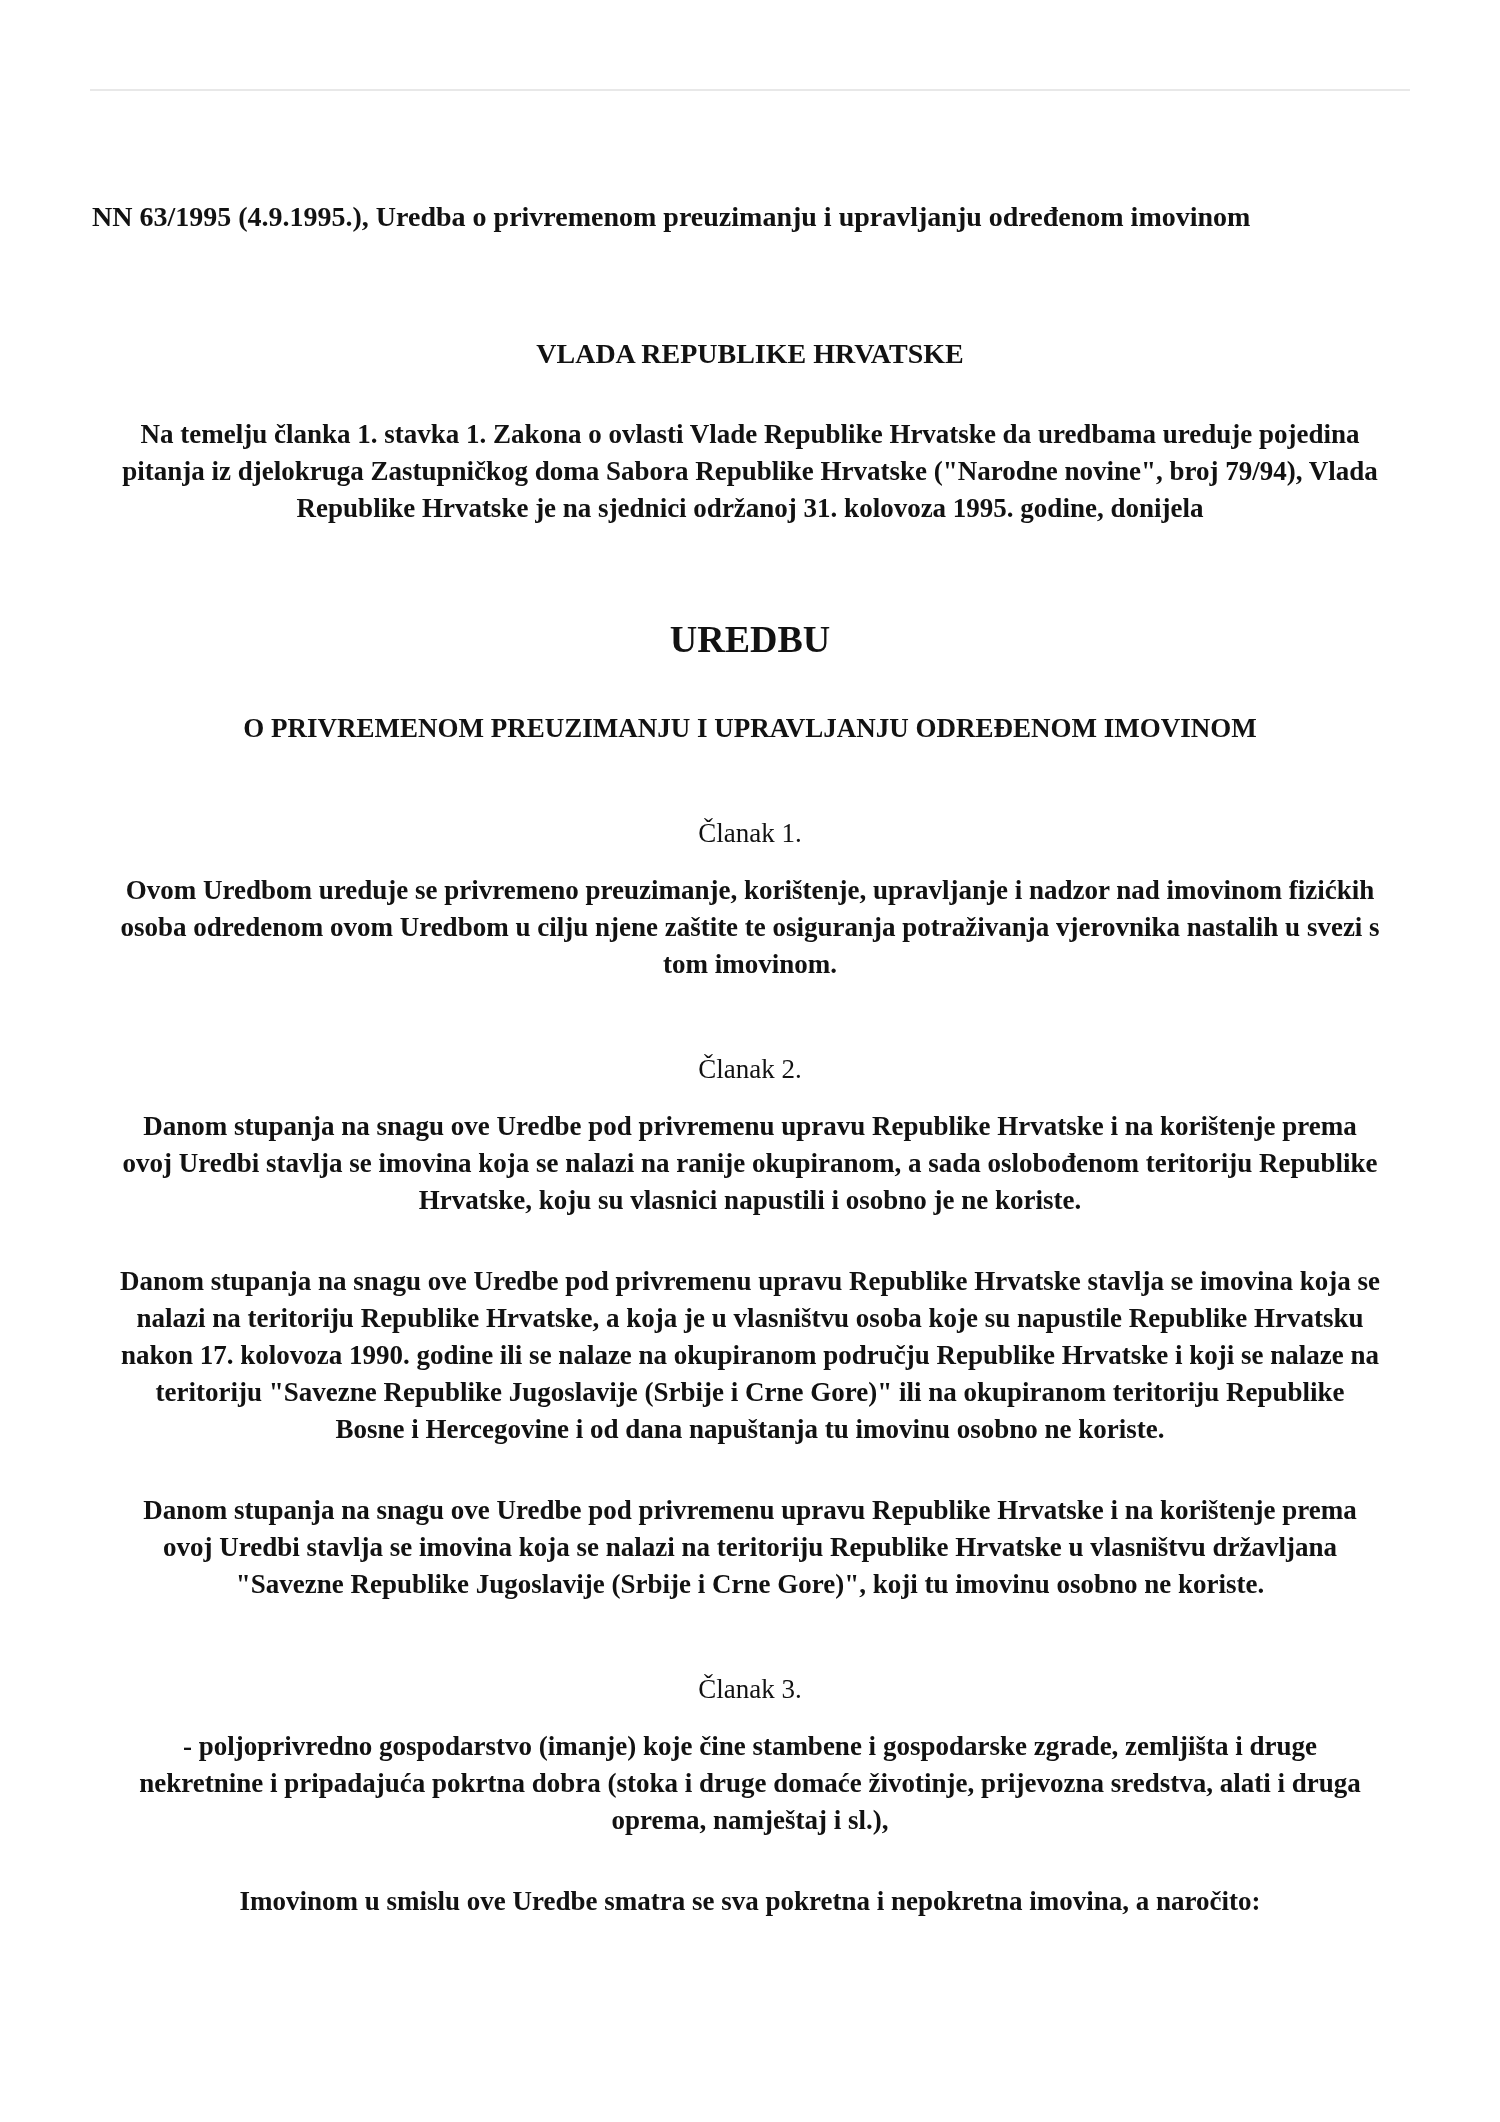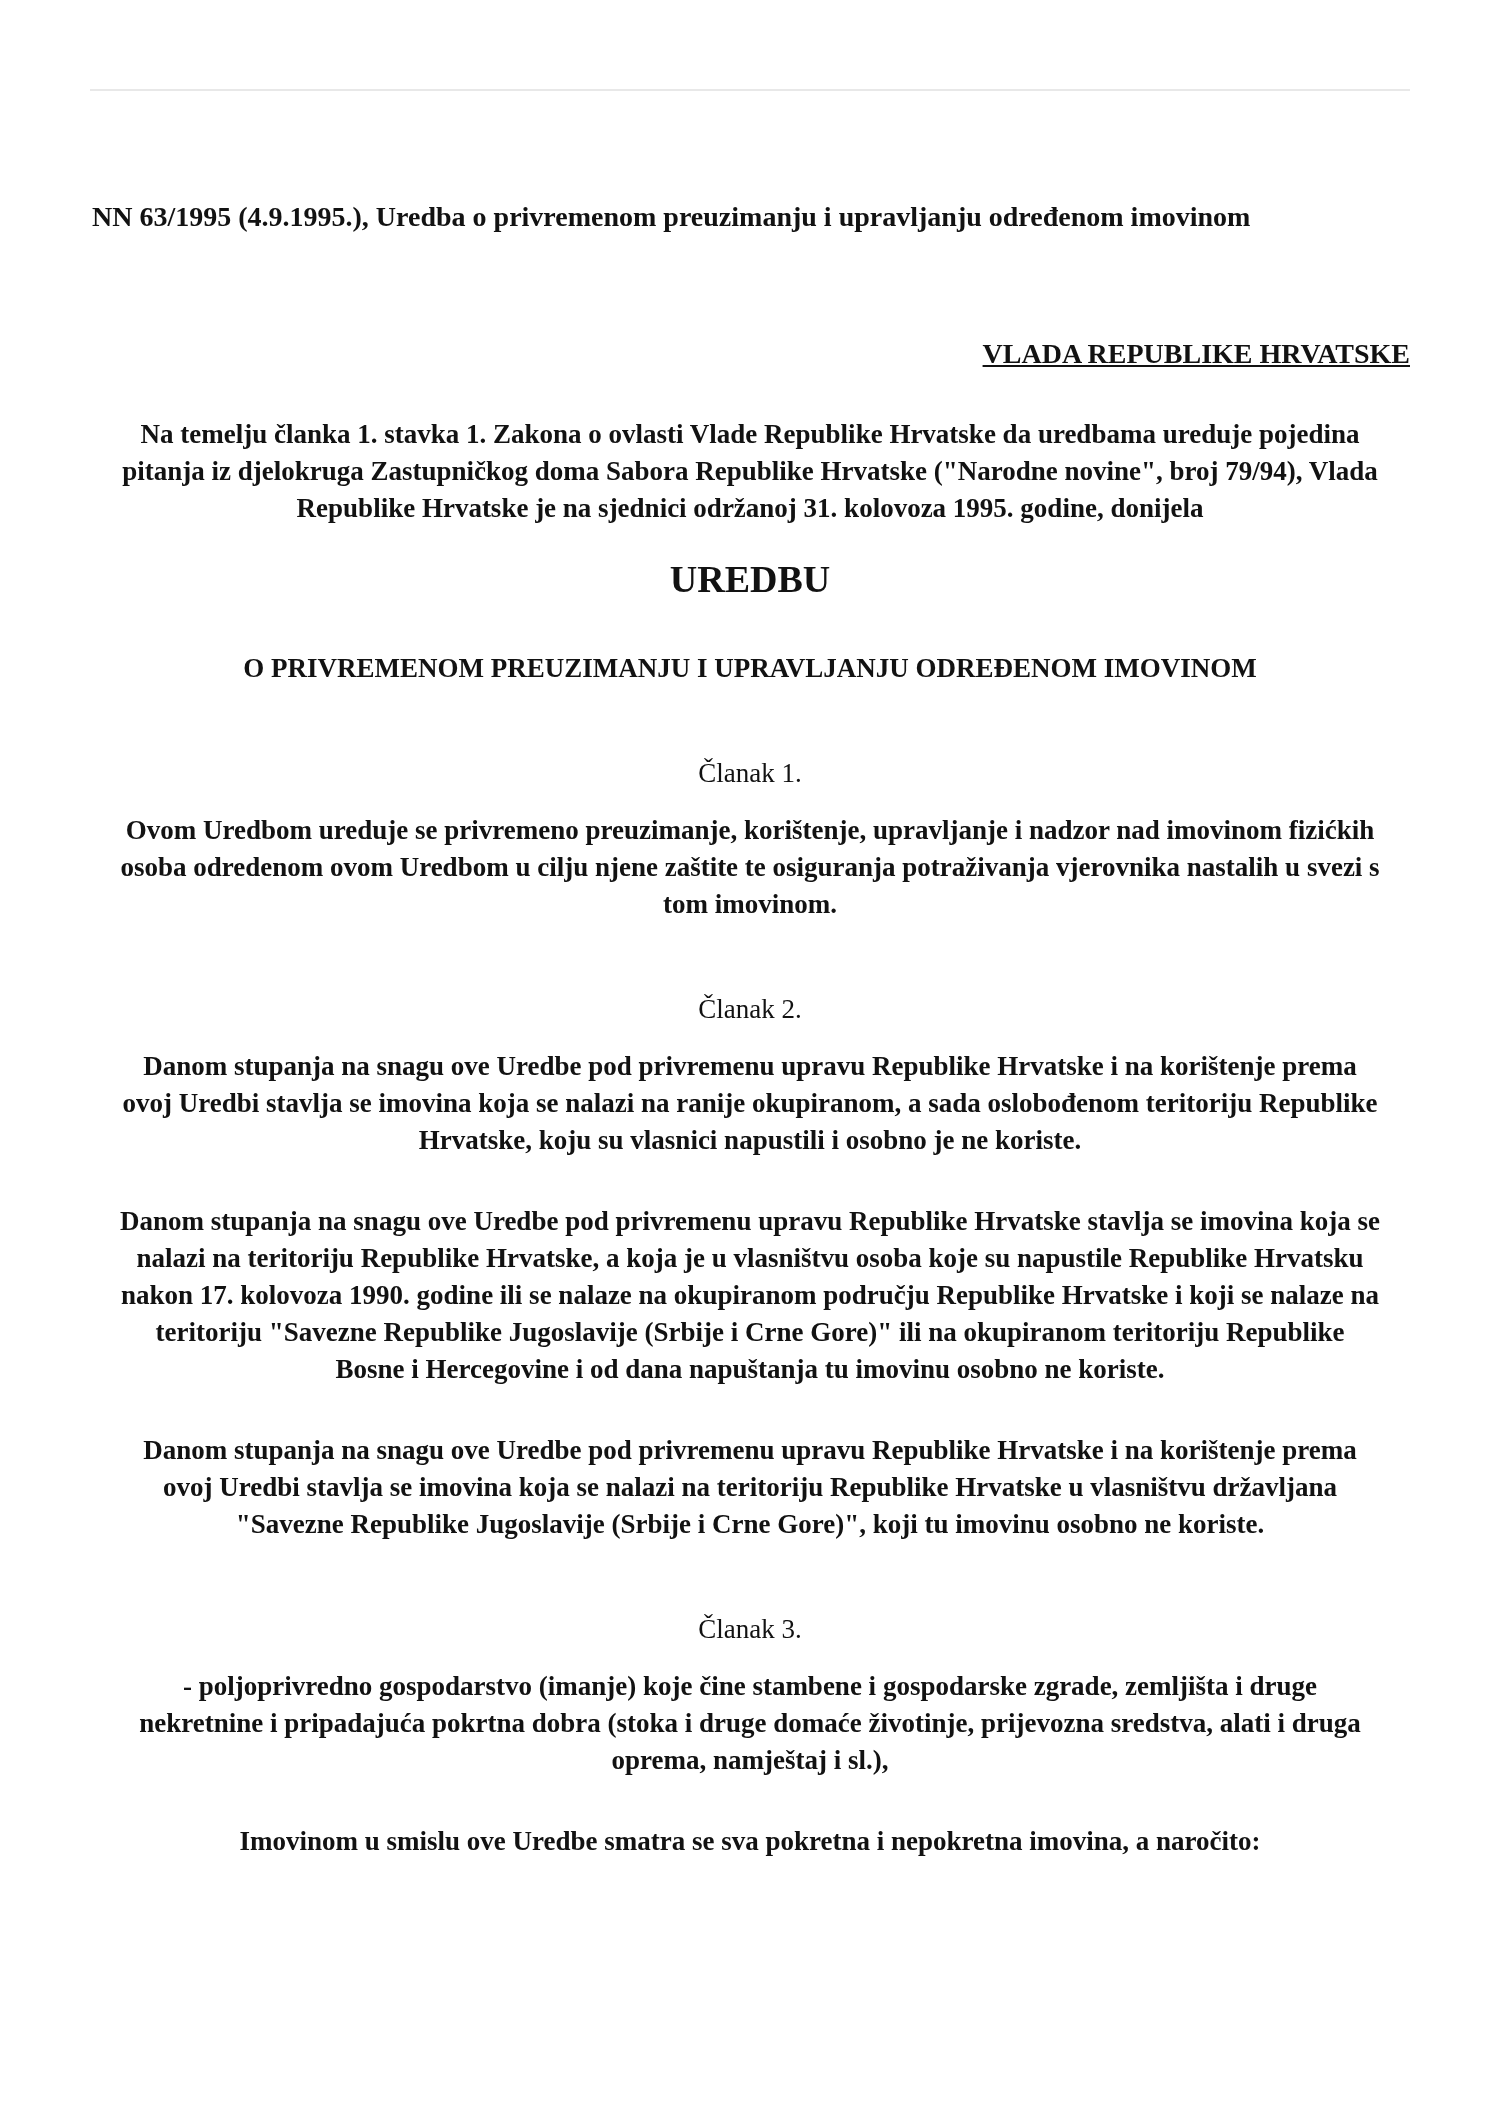--- a/index.html
+++ b/index.html
@@ -32,33 +32,32 @@
     line-height: 36px;
     font-weight: bold;
     white-space: nowrap;
     text-align: left;
   }
   .org-heading {
     margin: 100px 0 0 0;
     font-size: 28px;
     line-height: 37px;
     font-weight: bold;
-    text-align: right;
-    text-decoration: underline;
+    text-align: center;
   }
   .para {
     margin: 44px 0 0 0;
     padding: 0 30px;
     font-size: 27px;
     line-height: 37px;
     font-weight: bold;
     text-align: center;
   }
   .act-title {
-    margin: 28px 0 0 0;
+    margin: 88px 0 0 0;
     font-size: 38px;
     line-height: 49px;
     font-weight: bold;
     text-align: center;
   }
   .act-subtitle {
     margin: 46px 0 12px 0;
     font-size: 27px;
     line-height: 37px;
     font-weight: bold;

